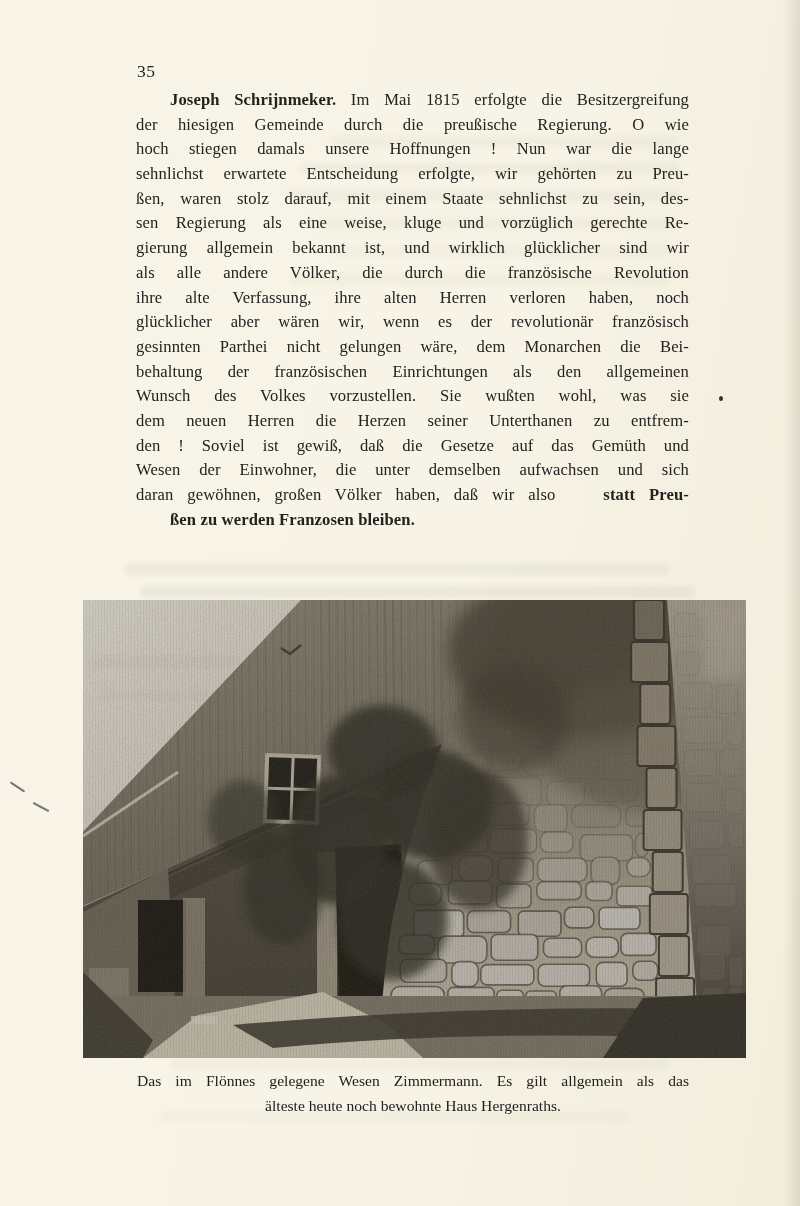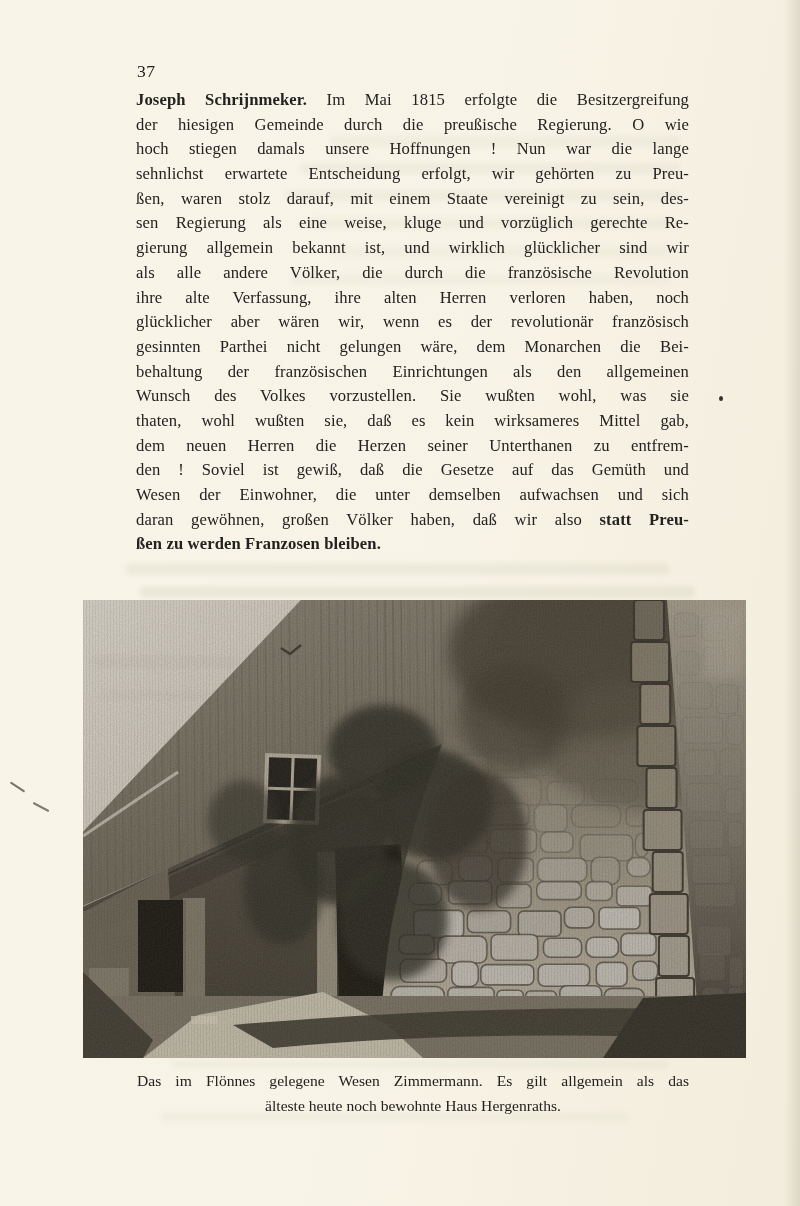--- a/index.html
+++ b/index.html
@@ -9,21 +9,21 @@
     font-family:"Liberation Serif","DejaVu Serif",serif;
     color:#232220;
   }
   .edge-shade{position:absolute;top:0;right:0;width:16px;height:100%;
     background:linear-gradient(to right,rgba(90,80,60,0),rgba(90,80,60,0.14));pointer-events:none;z-index:9;}
   .page-number{position:absolute;left:137px;top:61px;font-size:17.5px;letter-spacing:.6px;z-index:3;}
   .para{position:absolute;left:136px;top:88px;width:553px;font-size:16.6px;
     line-height:24.7px;letter-spacing:.12px;z-index:3;}
   .pline{text-align:justify;text-align-last:justify;height:24.7px;}
   .pline.last{text-align-last:left;}
-  .bold{font-weight:bold;}
+  .bold{font-weight:bold;margin-left:34px;}
   .photo-figure{position:absolute;left:0;top:0;margin:0;z-index:2;}
   .photo{position:absolute;left:83px;top:600px;width:663px;height:458px;}
   .photo svg{display:block;filter:blur(.35px);}
   .caption1{position:absolute;left:137px;top:1068px;width:552px;font-size:15.6px;
     line-height:25px;text-align:justify;text-align-last:justify;z-index:3;}
   .caption2{position:absolute;left:137px;top:1093px;width:552px;font-size:15.6px;
     line-height:25px;text-align:center;z-index:3;font-family:Liberation Serif, serif;}
   .ghost{position:absolute;border-radius:5px;filter:blur(2.6px);background:#9aa085;z-index:1;}
   .pen-mark{position:absolute;background:#4d4840;border-radius:2px;z-index:4;}
   .ink-dot{position:absolute;width:4px;height:5px;background:#34302a;border-radius:50%;z-index:4;}
@@ -41,37 +41,36 @@
   <div class="ghost" style="left:290px;top:274px;width:380px;height:11px;opacity:.06;"></div>
   <div class="ghost" style="left:125px;top:563px;width:545px;height:12px;opacity:.11;"></div>
   <div class="ghost" style="left:140px;top:586px;width:555px;height:12px;opacity:.13;"></div>
   <div class="ghost" style="left:170px;top:1059px;width:500px;height:10px;opacity:.07;"></div>
   <div class="ghost" style="left:160px;top:1112px;width:470px;height:10px;opacity:.06;"></div>
 
   <div class="pen-mark" style="left:9px;top:786px;width:17px;height:2px;transform:rotate(33deg);opacity:.75;"></div>
   <div class="pen-mark" style="left:32px;top:806px;width:18px;height:2px;transform:rotate(28deg);opacity:.7;"></div>
   <div class="ink-dot" style="left:719px;top:396px;"></div>
 
-  <div class="page-number">37</div>
+  <div class="page-number">35</div>
 
   <div class="para" id="para">
       <div class="pline"><span class="bold">Joseph Schrijnmeker.</span><span> Im Mai 1815 erfolgte die Besitzergreifung</span></div>
       <div class="pline"><span>der hiesigen Gemeinde durch die preußische Regierung. O wie</span></div>
       <div class="pline"><span>hoch stiegen damals unsere Hoffnungen ! Nun war die lange</span></div>
-      <div class="pline"><span>sehnlichst erwartete Entscheidung erfolgt, wir gehörten zu Preu-</span></div>
-      <div class="pline"><span>ßen, waren stolz darauf, mit einem Staate vereinigt zu sein, des-</span></div>
+      <div class="pline"><span>sehnlichst erwartete Entscheidung erfolgte, wir gehörten zu Preu-</span></div>
+      <div class="pline"><span>ßen, waren stolz darauf, mit einem Staate sehnlichst zu sein, des-</span></div>
       <div class="pline"><span>sen Regierung als eine weise, kluge und vorzüglich gerechte Re-</span></div>
       <div class="pline"><span>gierung allgemein bekannt ist, und wirklich glücklicher sind wir</span></div>
       <div class="pline"><span>als alle andere Völker, die durch die französische Revolution</span></div>
       <div class="pline"><span>ihre alte Verfassung, ihre alten Herren verloren haben, noch</span></div>
       <div class="pline"><span>glücklicher aber wären wir, wenn es der revolutionär französisch</span></div>
       <div class="pline"><span>gesinnten Parthei nicht gelungen wäre, dem Monarchen die Bei-</span></div>
       <div class="pline"><span>behaltung der französischen Einrichtungen als den allgemeinen</span></div>
       <div class="pline"><span>Wunsch des Volkes vorzustellen. Sie wußten wohl, was sie</span></div>
-      <div class="pline"><span>thaten, wohl wußten sie, daß es kein wirksameres Mittel gab,</span></div>
       <div class="pline"><span>dem neuen Herren die Herzen seiner Unterthanen zu entfrem-</span></div>
       <div class="pline"><span>den ! Soviel ist gewiß, daß die Gesetze auf das Gemüth und</span></div>
       <div class="pline"><span>Wesen der Einwohner, die unter demselben aufwachsen und sich</span></div>
       <div class="pline"><span>daran gewöhnen, großen Völker haben, daß wir also </span><span class="bold">statt Preu-</span></div>
       <div class="pline last"><span class="bold">ßen zu werden Franzosen bleiben.</span></div>
     </div>
 
   <figure class="photo-figure">
     <div class="photo">
       <svg id="photo-svg" width="663" height="458" viewBox="0 0 663 458" xmlns="http://www.w3.org/2000/svg">

